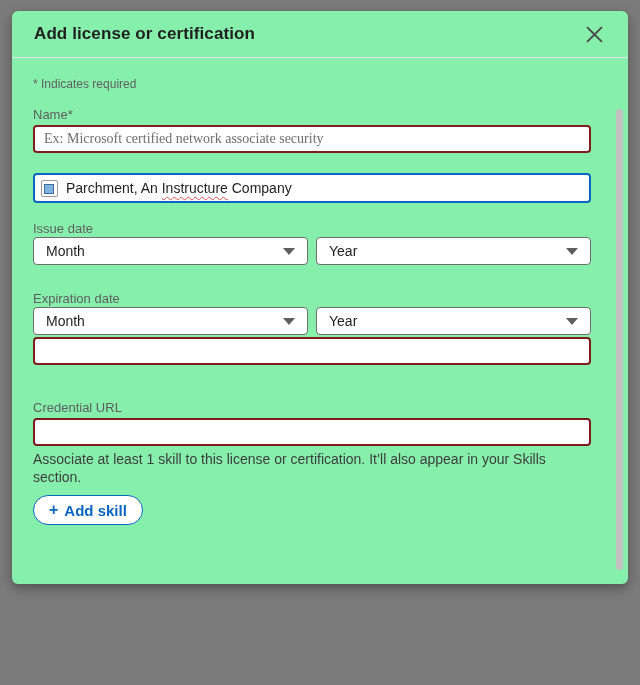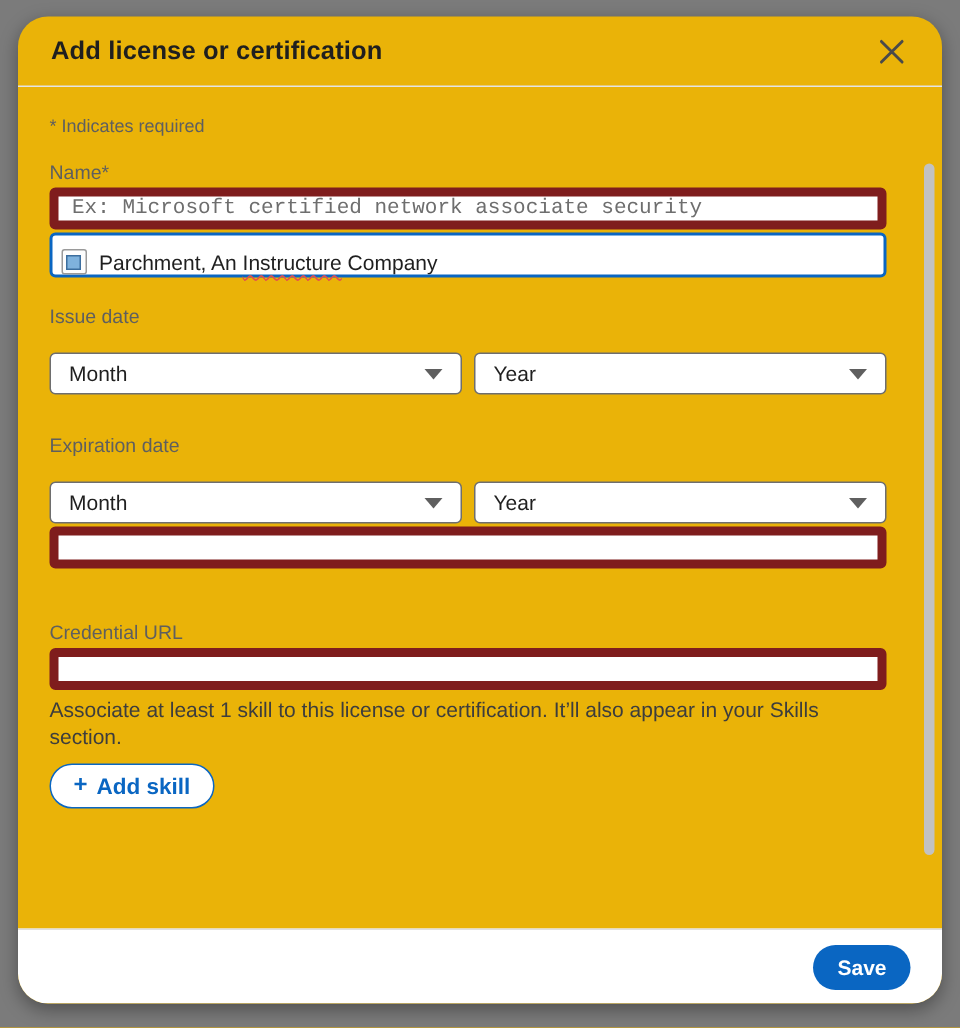--- a/index.html
+++ b/index.html
@@ -6,23 +6,23 @@
   html, body { width: 640px; height: 685px; }
   body {
     font-family: "Liberation Sans", "DejaVu Sans", sans-serif;
     background: #7b7b7b;
     position: relative;
     overflow: hidden;
   }
   .modal {
     position: absolute;
     left: 12px; top: 11px;
-    width: 616px; height: 658px;
-    background: #eab308;
-    border-radius: 20px;
+    width: 616px; height: 573px;
+    background: #86efac;
+    border-radius: 6px;
     box-shadow: 0 4px 12px rgba(0,0,0,0.35);
     display: flex;
     flex-direction: column;
     overflow: hidden;
   }
   
   .modal-header {
     height: 47px;
     flex: 0 0 47px;
     display: flex;
@@ -66,40 +66,40 @@
   .lbl-name { margin-top: 16px; }
   .lbl-org { margin-top: 20px; }
   .lbl-issue { margin-top: 18px; }
   .lbl-exp { margin-top: 26px; }
   .lbl-credid { margin-top: 20px; }
   .lbl-credurl { margin-top: 35px; }
   .text-input {
     width: 100%;
     height: 28px;
     margin-top: 2px;
-    border: 6px solid #7f1d1d;
+    border: 2px solid #7f1d1d;
     border-radius: 4px;
     padding: 0 9px;
     font-size: 14px;
-    font-family: Liberation Mono, monospace;
+    font-family: Liberation Serif, serif;
     color: #1f1f1f;
     background: #fff;
     outline: none;
   }
   .text-input::placeholder { color: #6e6e6e; opacity: 1; }
   
   .org-input {
     width: 100%;
     height: 30px;
-    margin-top: 2px;
+    margin-top: 20px;
     border: 2px solid #0a66c2;
     border-radius: 4px;
     padding: 0 6px;
     display: flex;
-    align-items: flex-end;
+    align-items: center;
     gap: 8px;
     background: #fff;
     cursor: text;
   }
   .org-logo {
     position: relative;
     width: 17px; height: 17px;
     border: 1px solid #9a9a9a;
     border-radius: 2px;
     background: #fdfdfd;
@@ -120,21 +120,21 @@
   }
   
   .select-row {
     display: flex;
     gap: 8px;
     margin-top: 0;
   }
   .select-box {
     flex: 1 1 0;
     height: 28px;
-    margin-top: 16px;
+    margin-top: 0;
     border: 1px solid #6e6e6e;
     border-radius: 4px;
     padding: 0 12px;
     display: flex;
     align-items: center;
     justify-content: space-between;
     font-size: 14px;
     color: #1f1f1f;
     background: #fff;
     cursor: pointer;

